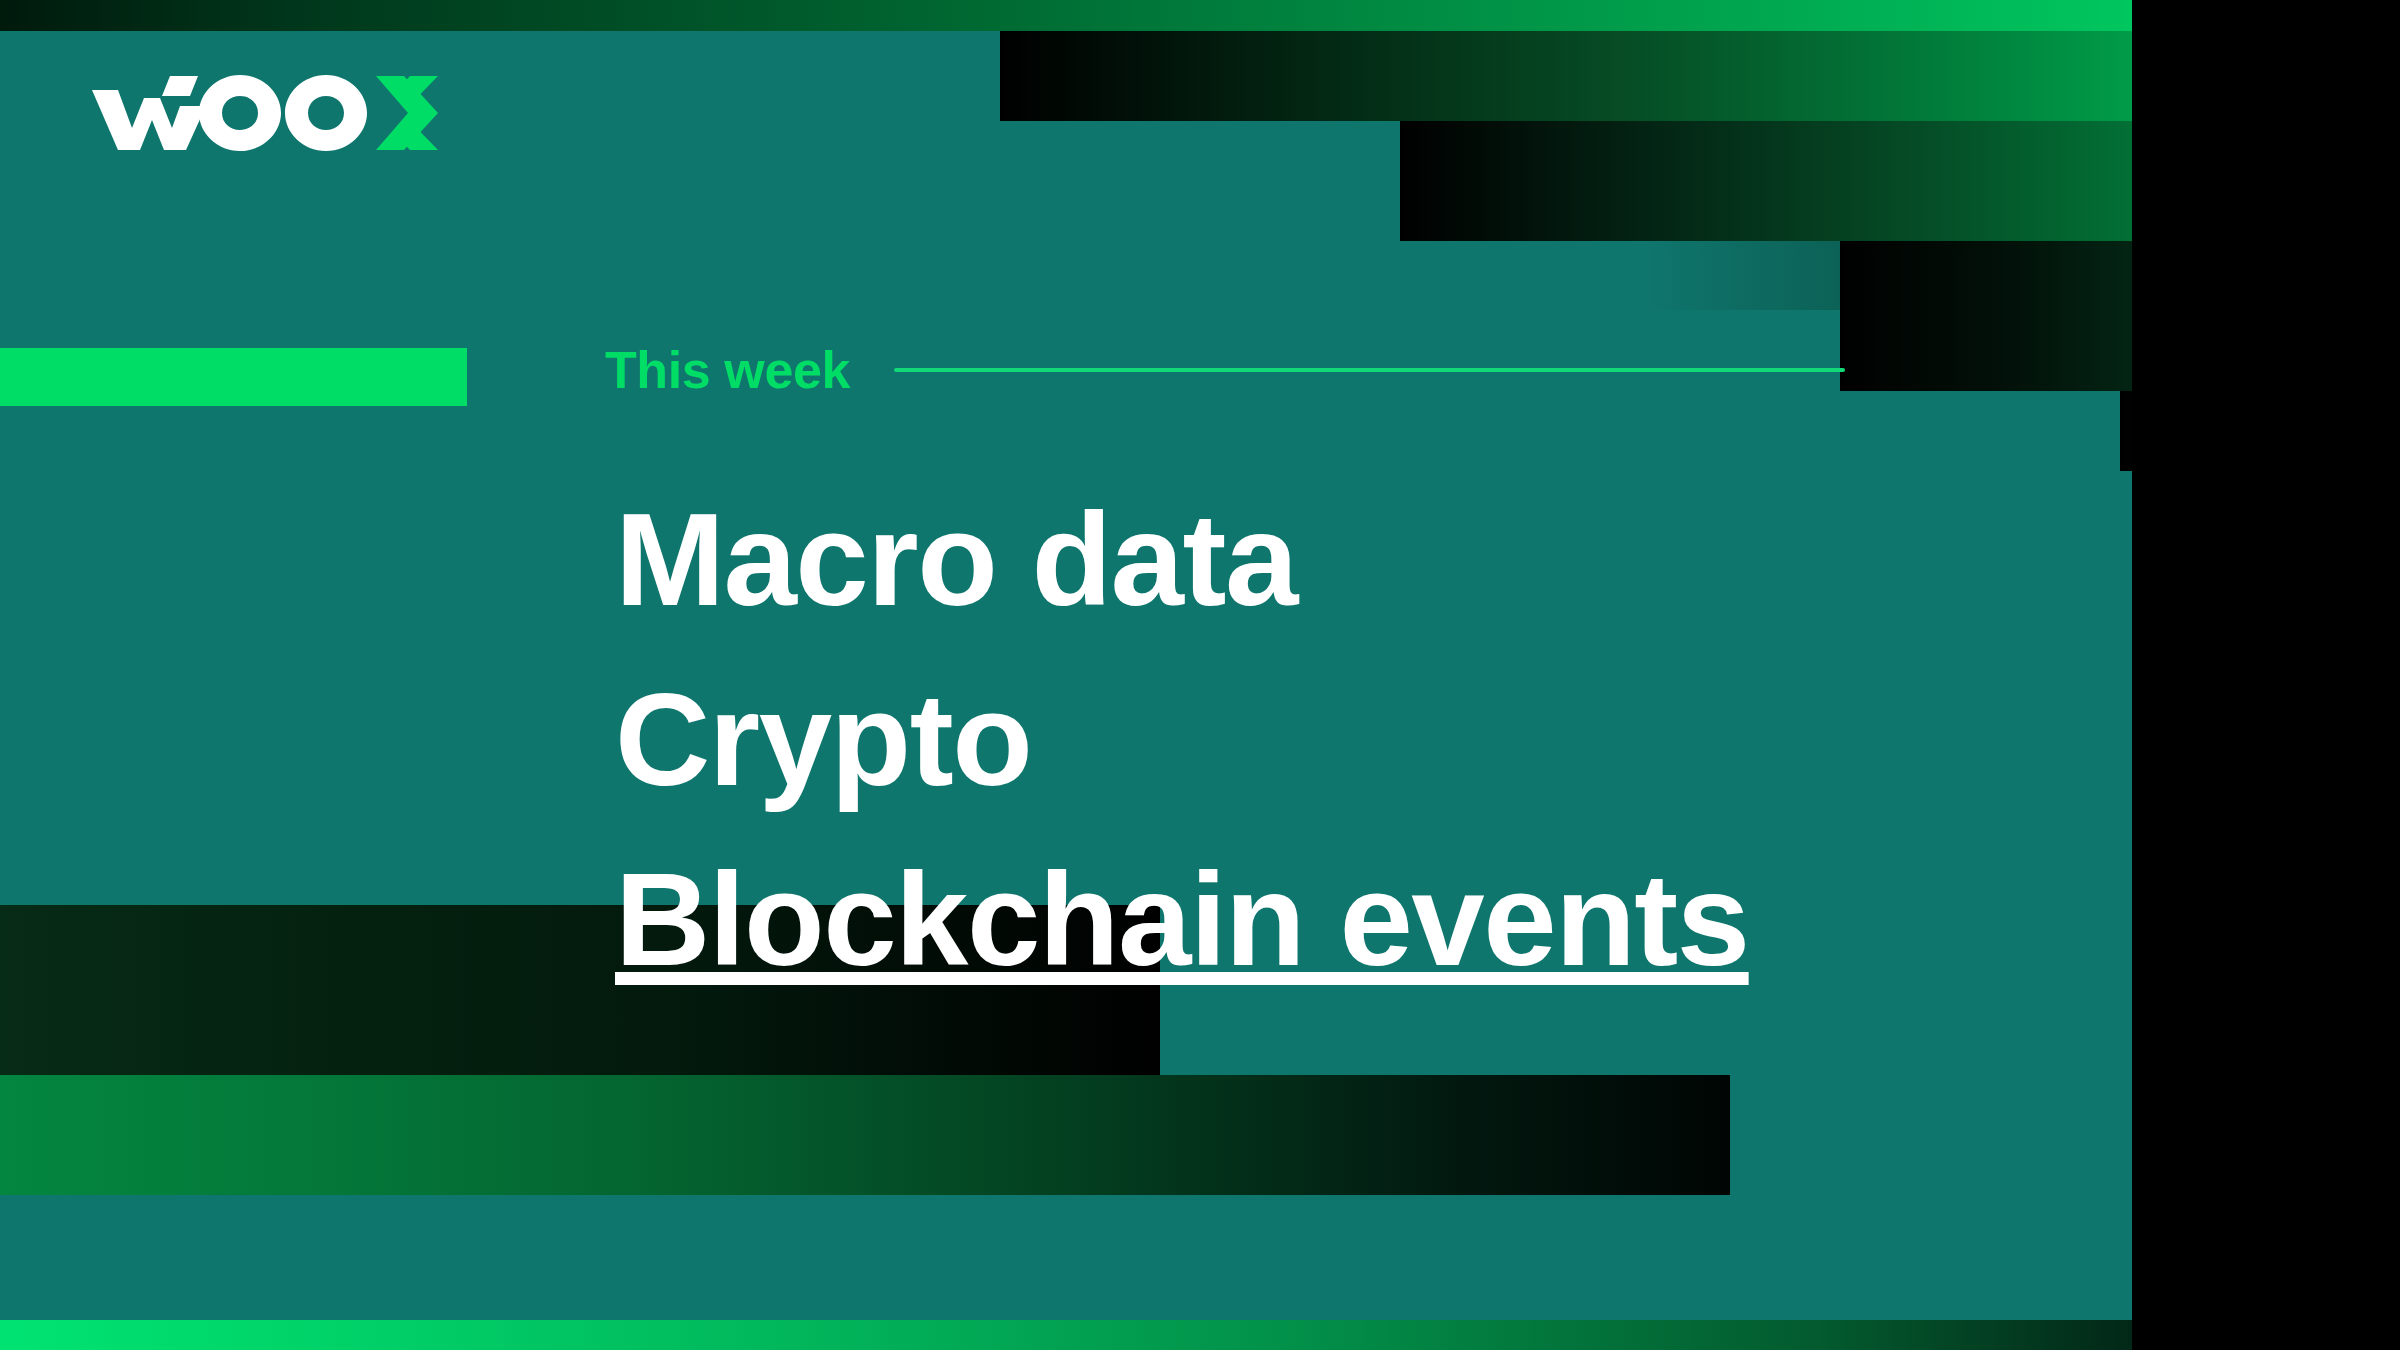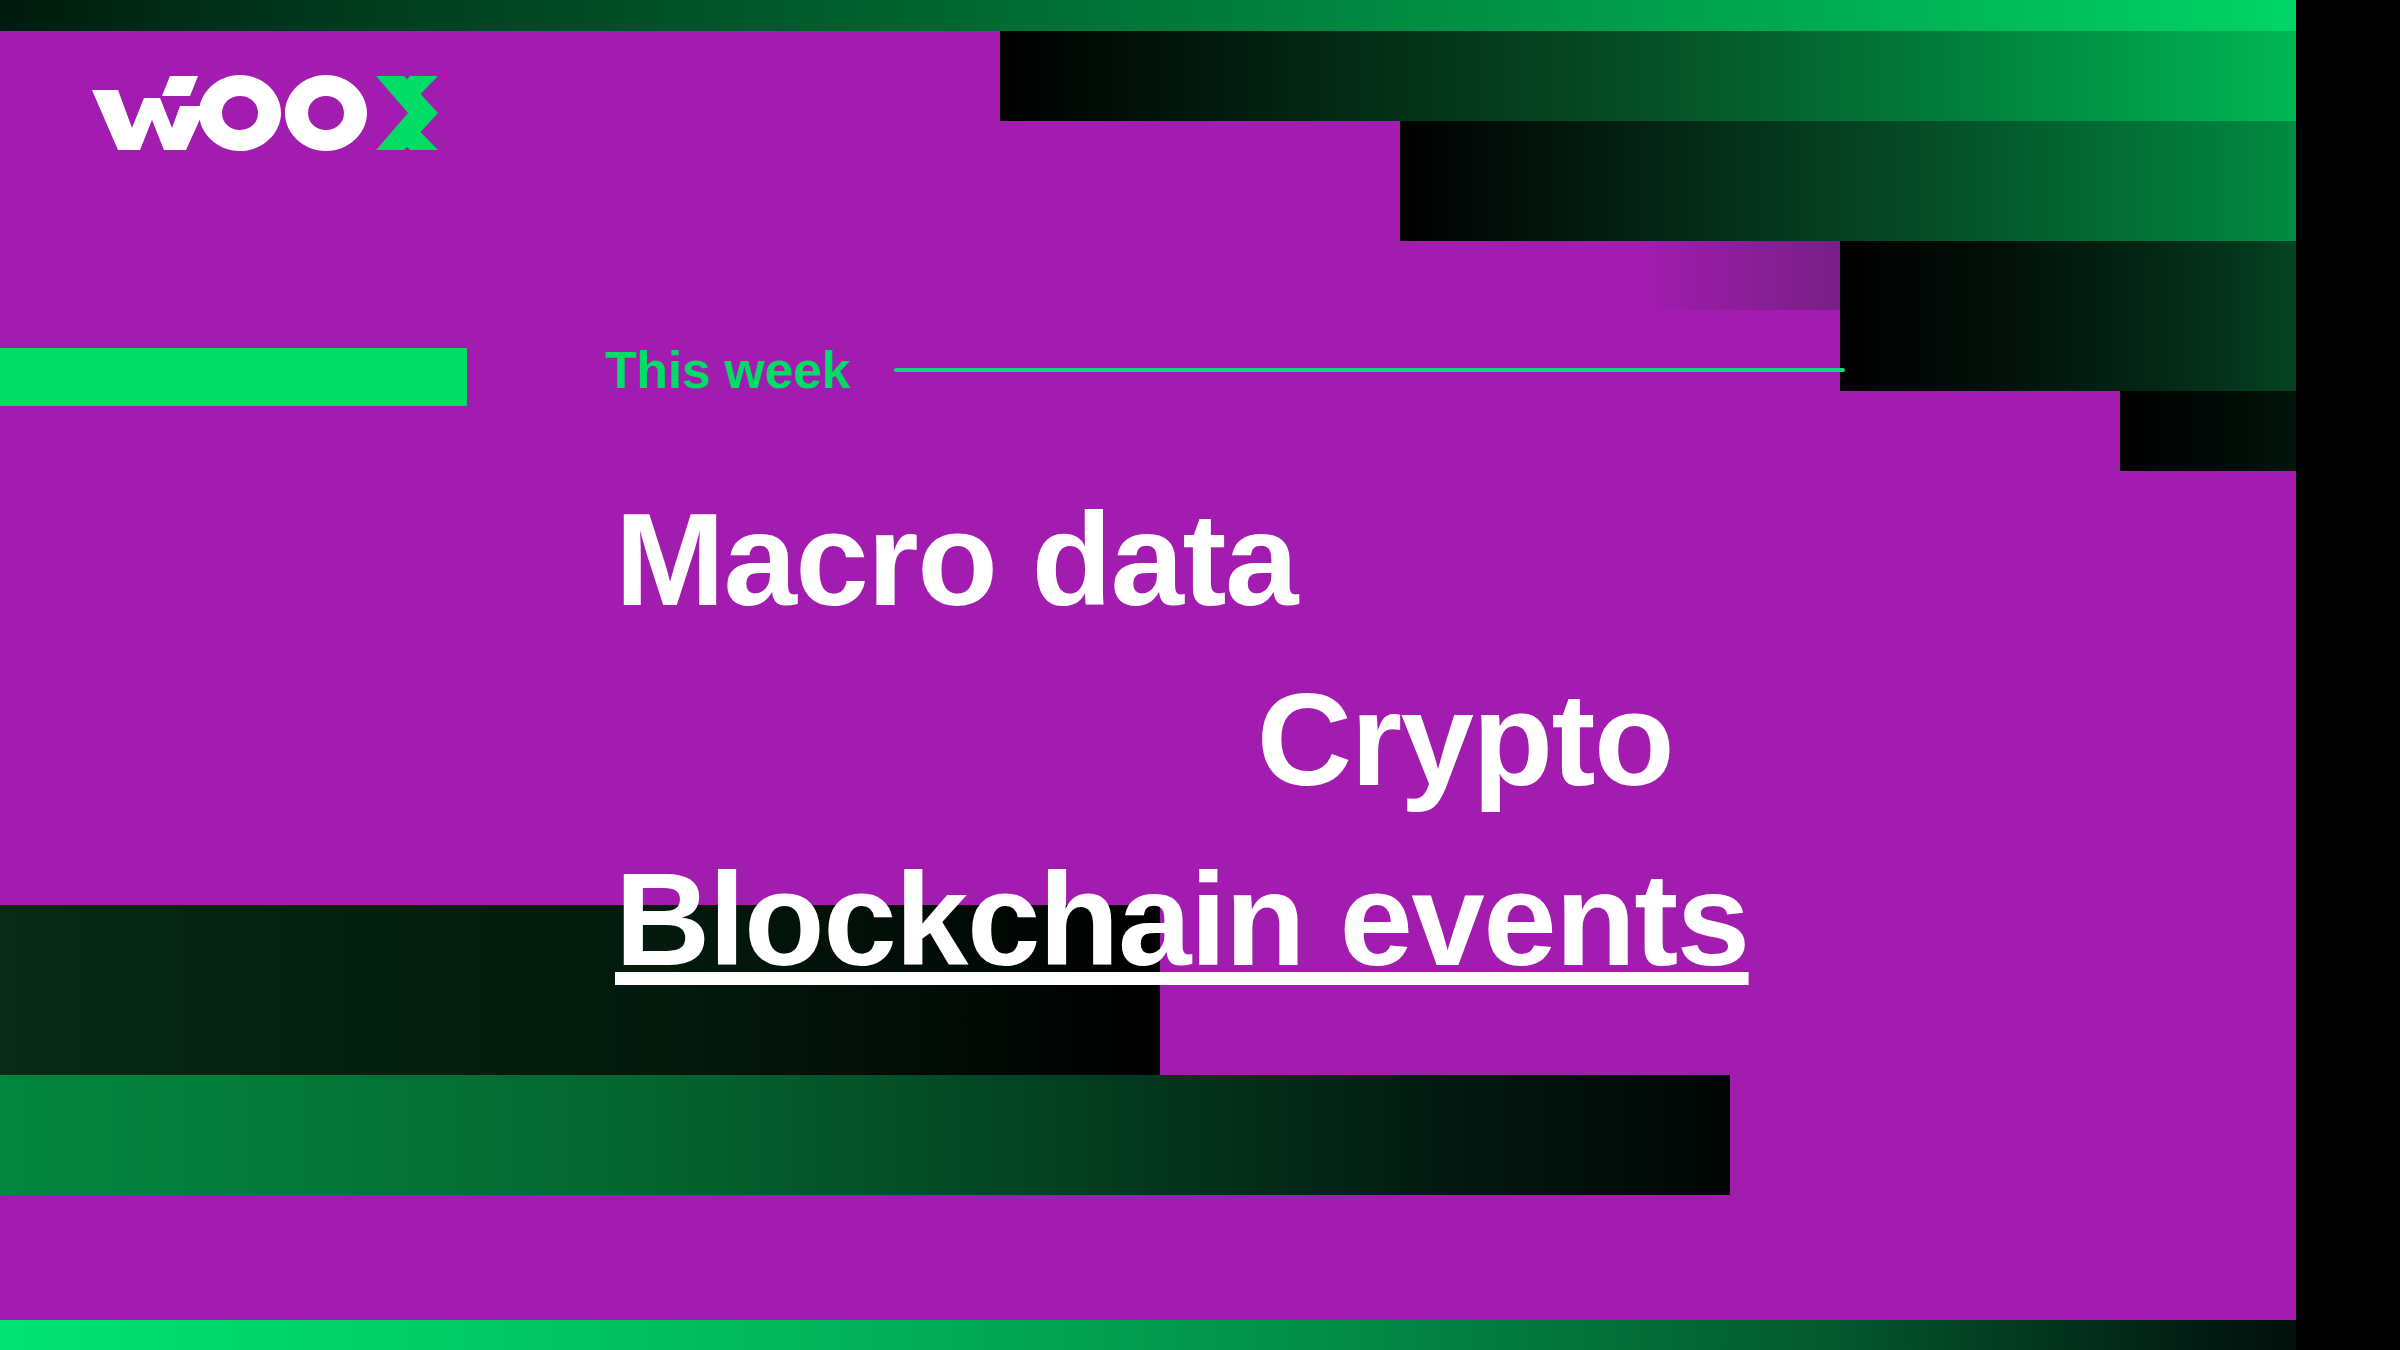--- a/index.html
+++ b/index.html
@@ -5,22 +5,22 @@
 <style>
   * { margin:0; padding:0; box-sizing:border-box; }
   html, body {
     width:2400px; height:1350px;
     background:#000000; overflow:hidden;
   }
   body { font-family:"Liberation Sans", sans-serif; }
 
   .stage {
     position:relative;
-    width:2296px; height:1350px;
-    background:#a21caf;
+    width:2132px; height:1350px;
+    background:#0f766e;
     overflow:hidden;
   }
 
   
   .bg-layer {
     position:absolute; inset:0;
     overflow:hidden;
     z-index:0;
   }
   .band {
@@ -190,17 +190,17 @@
 
   <div class="accent-bar" style="background: rgb(0, 221, 102);"></div>
 
   <div class="eyebrow-row">
     <span class="eyebrow-label" style="color: rgb(0, 221, 102);">This week</span>
     <span class="eyebrow-rule" style="background: rgb(17, 217, 119);"></span>
   </div>
 
   <div class="headline">
     <span class="headline-line" style="color: rgb(255, 255, 255);">Macro data</span>
-    <span class="headline-line" style="color: rgb(255, 255, 255); text-align: center;">Crypto</span>
+    <span class="headline-line" style="color: rgb(255, 255, 255);">Crypto</span>
     <span class="headline-line" style="color: rgb(255, 255, 255); text-decoration: underline;">Blockchain events</span>
   </div>
 
 </div>
 
 </body></html>

